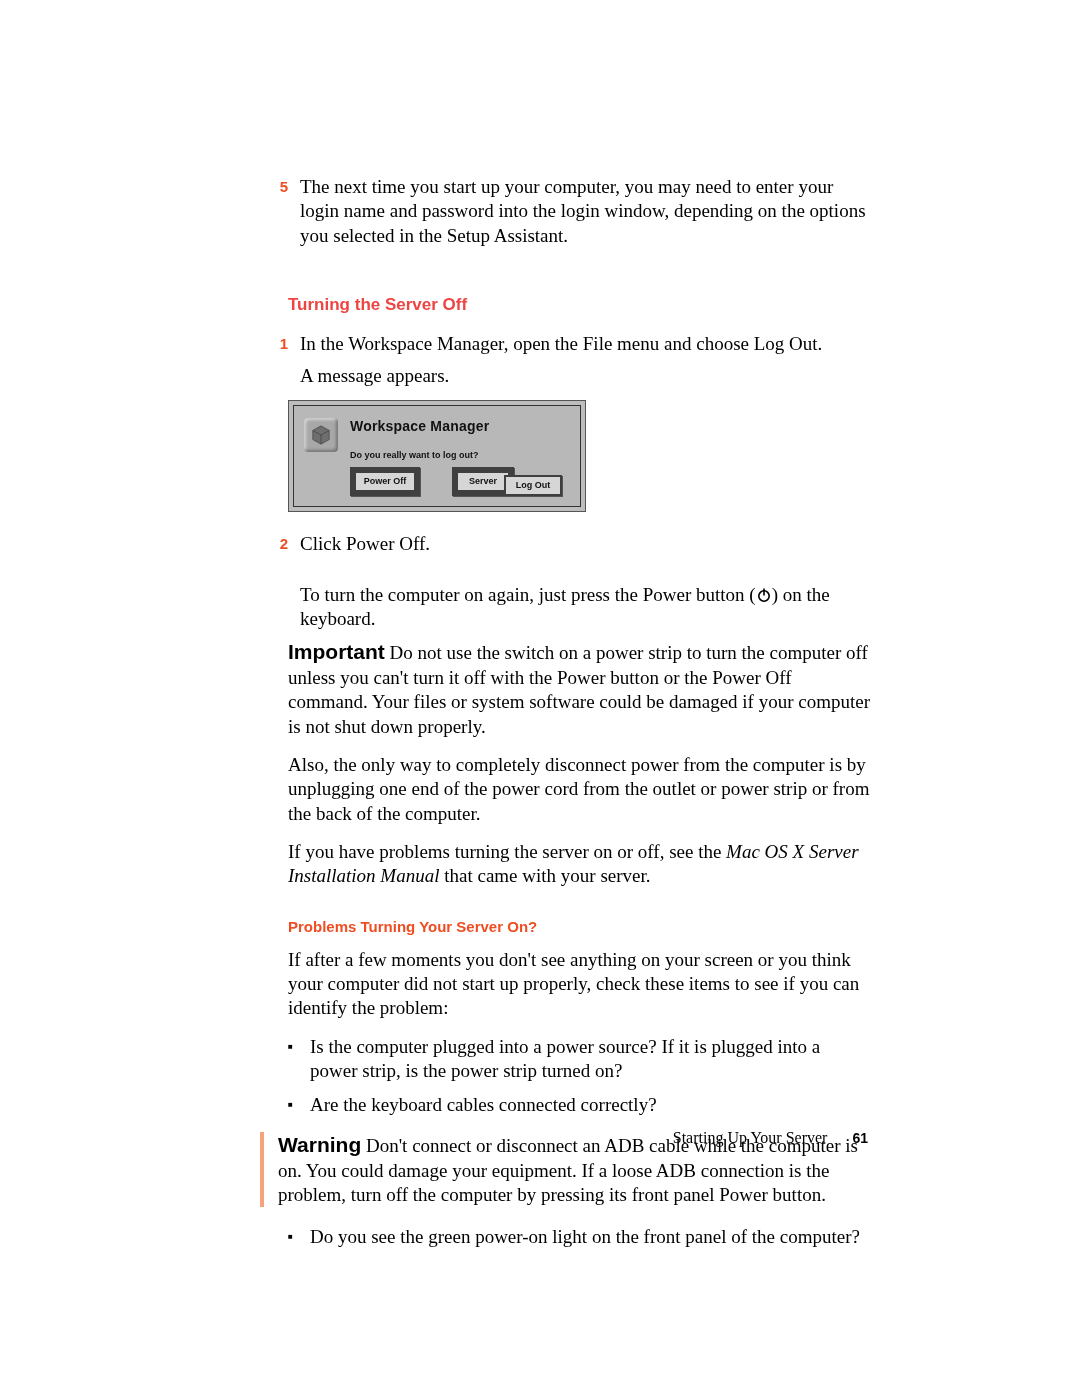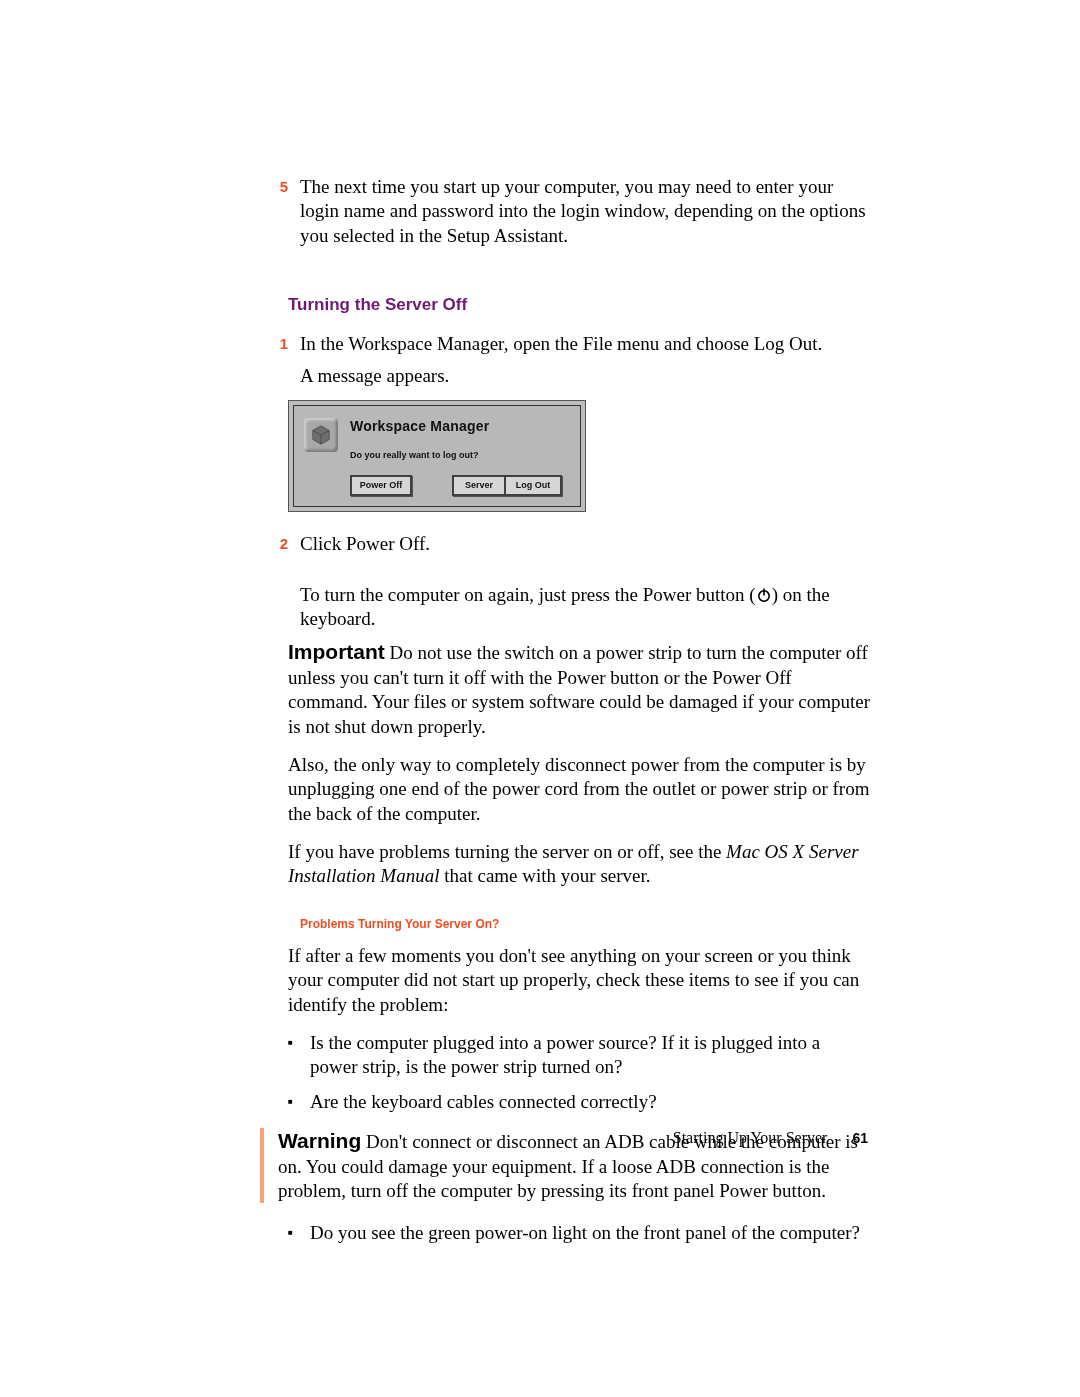--- a/index.html
+++ b/index.html
@@ -37,34 +37,34 @@
     font-size: 15px;
     color: #ef4e23;
     padding-top: 2px;
   }
   .step-text-cell {
     flex: 1;
   }
   .sec-heading {
     font-family: "Helvetica Neue", Helvetica, Arial, sans-serif;
     font-weight: 800;
-    color: #701a75;
+    color: #ef4444;
     font-size: 17px;
     margin-top: 46px;
     margin-bottom: 16px;
     margin-left: 28px;
   }
   .sub-heading {
     font-family: "Helvetica Neue", Helvetica, Arial, sans-serif;
     font-weight: 800;
     color: #ef4e23;
-    font-size: 12px;
+    font-size: 15px;
     margin-top: 28px;
     margin-bottom: 12px;
-    margin-left: 40px;
+    margin-left: 28px;
   }
   .para {
     margin-left: 28px;
     margin-bottom: 14px;
   }
   .bullet-row {
     display: flex;
     margin-left: 28px;
     margin-bottom: 10px;
   }
@@ -144,21 +144,21 @@
     position: absolute;
     left: 56px;
     top: 44px;
     font-size: 9px;
     font-weight: 700;
     color: #111;
   }
   .dialog-btn {
     position: absolute;
     bottom: 10px;
-    border: 2px solid #0c4a6e;
+    border: 6px solid #0c4a6e;
     background: #d6d6d6;
     font-size: 9px;
     font-weight: 700;
     padding: 3px 6px;
     color: #111;
     box-shadow: 1px 1px 0 #555;
     text-align: center;
   }
   .btn-poweroff { left: 56px; width: 46px; }
   .btn-cancel   { left: 158px; width: 38px; }

